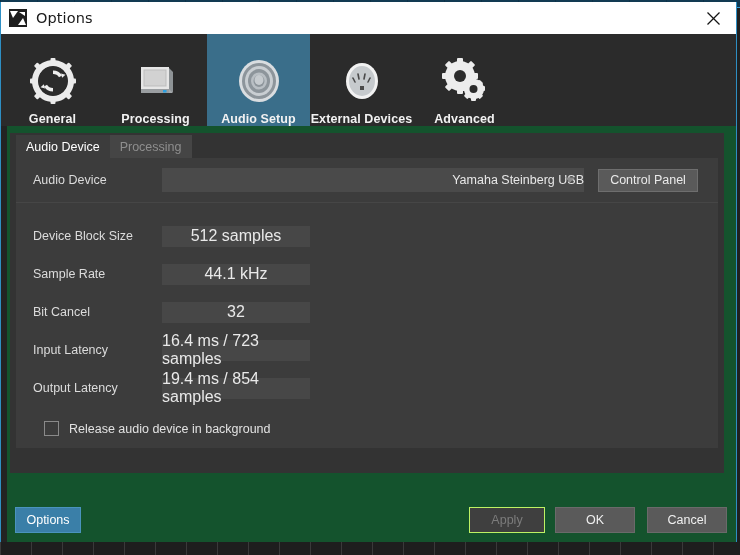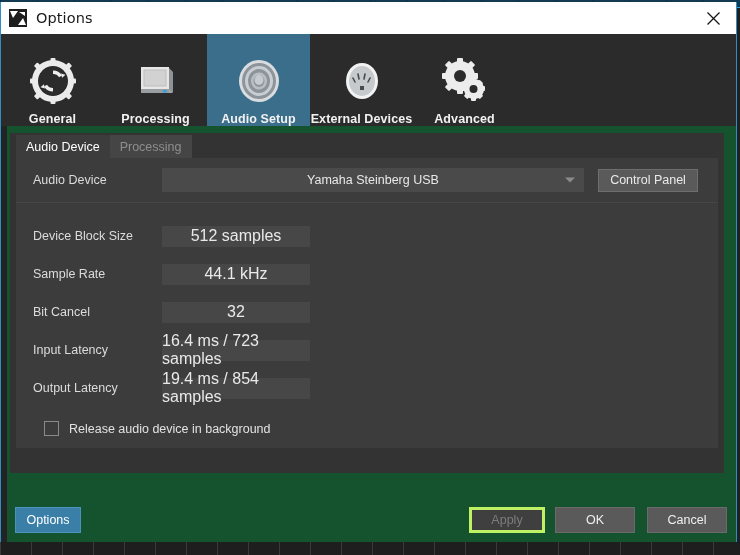--- a/index.html
+++ b/index.html
@@ -79,21 +79,21 @@
     background:#3c3c3c;box-sizing:border-box;
   }
   
   #device-row{
     height:44px;display:flex;align-items:center;padding-left:17px;
     box-sizing:border-box;
   }
   #device-label{color:#dcdcdc;font-size:12.5px;width:129px;flex:0 0 auto;}
   #device-select{
     width:422px;height:24px;background:#4a4a4a;
-    display:flex;align-items:center;justify-content:center;
+    display:flex;align-items:center;justify-content:flex-end;
     position:relative;font-size:12.5px;color:#e8e8e8;cursor:default;
     box-sizing:border-box;
   }
   #device-caret{
     position:absolute;right:9px;top:50%;transform:translateY(-50%);
     width:0;height:0;border-left:5px solid transparent;border-right:5px solid transparent;
     border-top:5px solid #8b8b8b;
   }
   #control-panel-btn{
     margin-left:14px;width:100px;height:23px;background:#5a5a5a;
@@ -118,21 +118,21 @@
   }
   #checkrow .cblabel{margin-left:10px;color:#e2e2e2;font-size:12.5px;cursor:default;}
   
   #footer{position:absolute;left:9px;right:9px;bottom:9px;height:26px;}
   .btn{
     position:absolute;top:0;height:26px;display:flex;align-items:center;
     justify-content:center;font-size:12.5px;cursor:default;box-sizing:border-box;
   }
   .btn.primary{background:#3a7fa8;color:#ffffff;border:1px solid #4a93bd;}
   .btn.normal{background:#5a5a5a;color:#f0f0f0;border:1px solid #6a6a6a;}
-  .btn.disabled{background:#3f3f3f;color:#7c7c7c;border:3px solid #bef264;margin-left:8px;}
+  .btn.disabled{background:#3f3f3f;color:#7c7c7c;border:1px solid #bef264;margin-left:8px;}
   #btn-options{left:5px;width:66px;}
   #btn-songsetup{left:80px;width:86px;}
   #btn-apply{right:182px;width:76px;}
   #btn-ok{right:92px;width:80px;}
   #btn-cancel{right:0px;width:80px;}
 </style>
 </head>
 <body>
 
 <div id="host-bg">

